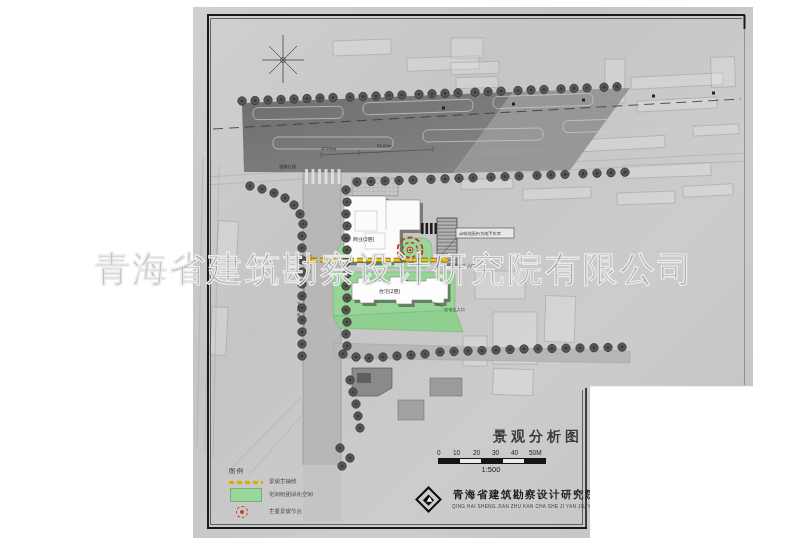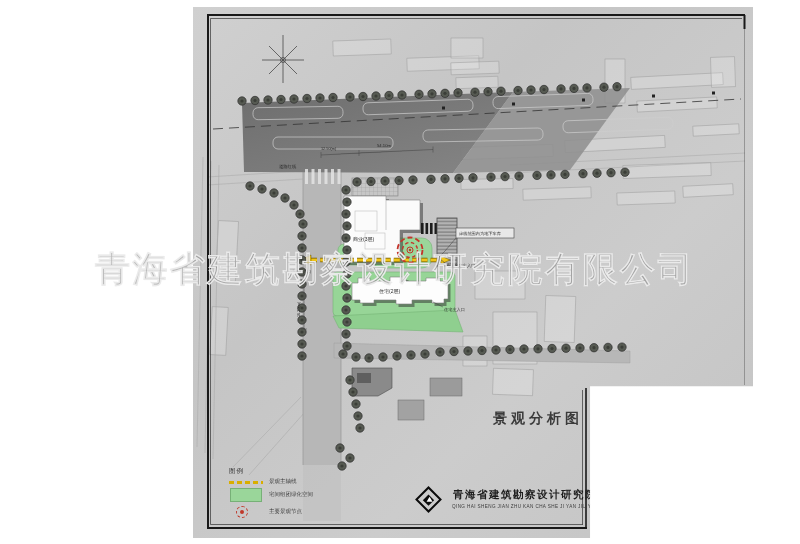--- a/index.html
+++ b/index.html
@@ -7,21 +7,21 @@
        font-family:"Liberation Sans",sans-serif;}
   .sheet{position:absolute;left:193px;top:7px;width:560px;height:531px;
          background:linear-gradient(135deg,#d0d0d0 0%,#c5c5c5 35%,#cccccc 65%,#c3c3c3 100%);
          clip-path:polygon(0 0,100% 0,100% 71.4%,70.9% 71.4%,70.9% 100%,0 100%);}
   .plan-svg{position:absolute;left:0;top:0;width:560px;height:531px;}
   svg text{font-family:"Liberation Sans",sans-serif;fill:#2a2a2a;}
   .watermark{position:absolute;left:95px;top:246px;z-index:6;white-space:nowrap;
              font-size:35px;font-weight:400;letter-spacing:2.5px;color:transparent;
              -webkit-text-stroke:1.4px #eaeaea;
              text-shadow:0 0 1px rgba(130,130,130,0.55);pointer-events:none;}
-  .drawing-title{position:absolute;left:300px;top:403px;font-size:14px;font-weight:600;
+  .drawing-title{position:absolute;left:300px;top:421px;font-size:14px;font-weight:600;
                  letter-spacing:4px;color:#3b3b3b;}
   .scalebar{position:absolute;left:244px;top:442px;width:116px;height:30px;}
   .scalebar .num{position:absolute;top:0;font-size:6.5px;color:#222;}
   .bar{position:absolute;left:1px;top:9px;width:106px;height:4px;display:flex;
        border:0.5px solid #141414;}
   .bar span{flex:1;}
   .seg-d{background:#161616;} .seg-l{background:#eaeaea;}
   .ratio{position:absolute;left:18px;top:16px;width:72px;text-align:center;
          font-size:7.5px;color:#222;}
   .company{position:absolute;left:220px;top:476px;width:180px;height:42px;}
@@ -347,20 +347,36 @@
       <path d="M14,521 H394" stroke-width="2"></path>
       <path d="M393,381 V521" stroke-width="1.6"></path>
       <path d="M17.5,11.5 H549 M17.5,11.5 V517.5 M17.5,517.5 H390 M389.5,383 V517.5" stroke-width="0.6"></path>
       <path d="M551.5,8 V378" stroke="rgba(25,25,25,0.3)" stroke-width="1"></path>
       <path d="M551.5,8 V22" stroke-width="2"></path>
     </g>
   </svg>
 
   <div class="drawing-title">景观分析图</div>
 
+  <div class="scalebar">
+    <span class="num" style="left:0">0</span>
+    <span class="num" style="left:16px">10</span>
+    <span class="num" style="left:36px">20</span>
+    <span class="num" style="left:55px">30</span>
+    <span class="num" style="left:74px">40</span>
+    <span class="num" style="left:92px">50M</span>
+    <div class="bar">
+      <span class="seg-d"></span>
+        <span class="seg-l"></span>
+        <span class="seg-d"></span>
+        <span class="seg-l"></span>
+        <span class="seg-d"></span>
+    </div>
+    <div class="ratio">1:500</div>
+  </div>
 
   <div class="company">
     <div class="logo">
       <span class="in"></span>
         <span class="tri"></span>
     </div>
     <div class="cname">青海省建筑勘察设计研究院</div>
     <div class="cpin">QING HAI SHENG JIAN ZHU KAN CHA SHE JI YAN JIU YUAN</div>
   </div>
 

